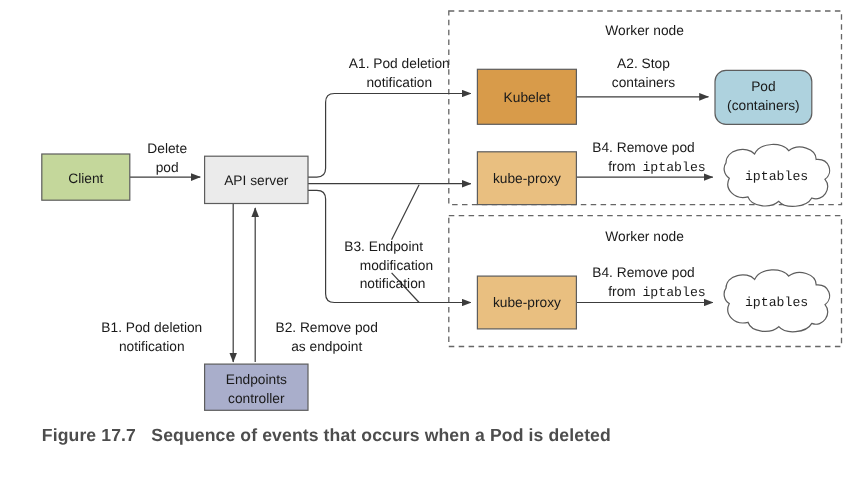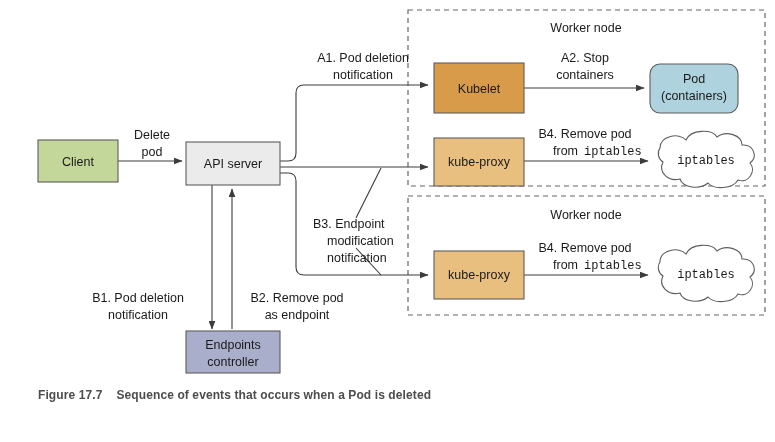--- a/index.html
+++ b/index.html
@@ -61,21 +61,21 @@
   .box-shape {
     stroke: #5d5d5d;
     stroke-width: 1.1;
   }
   .caption-bar {
     position: absolute;
     left: 38px;
     top: 388px;
     width: 700px;
     font-family: "Liberation Sans", sans-serif;
-    font-size: 12px;
+    font-size: 16px;
     font-weight: bold;
     color: #4d4d4d;
     letter-spacing: 0.1px;
     white-space: nowrap;
   }
   .caption-num { margin-right: 14px; }
 </style>
 </head>
 <body>
 

